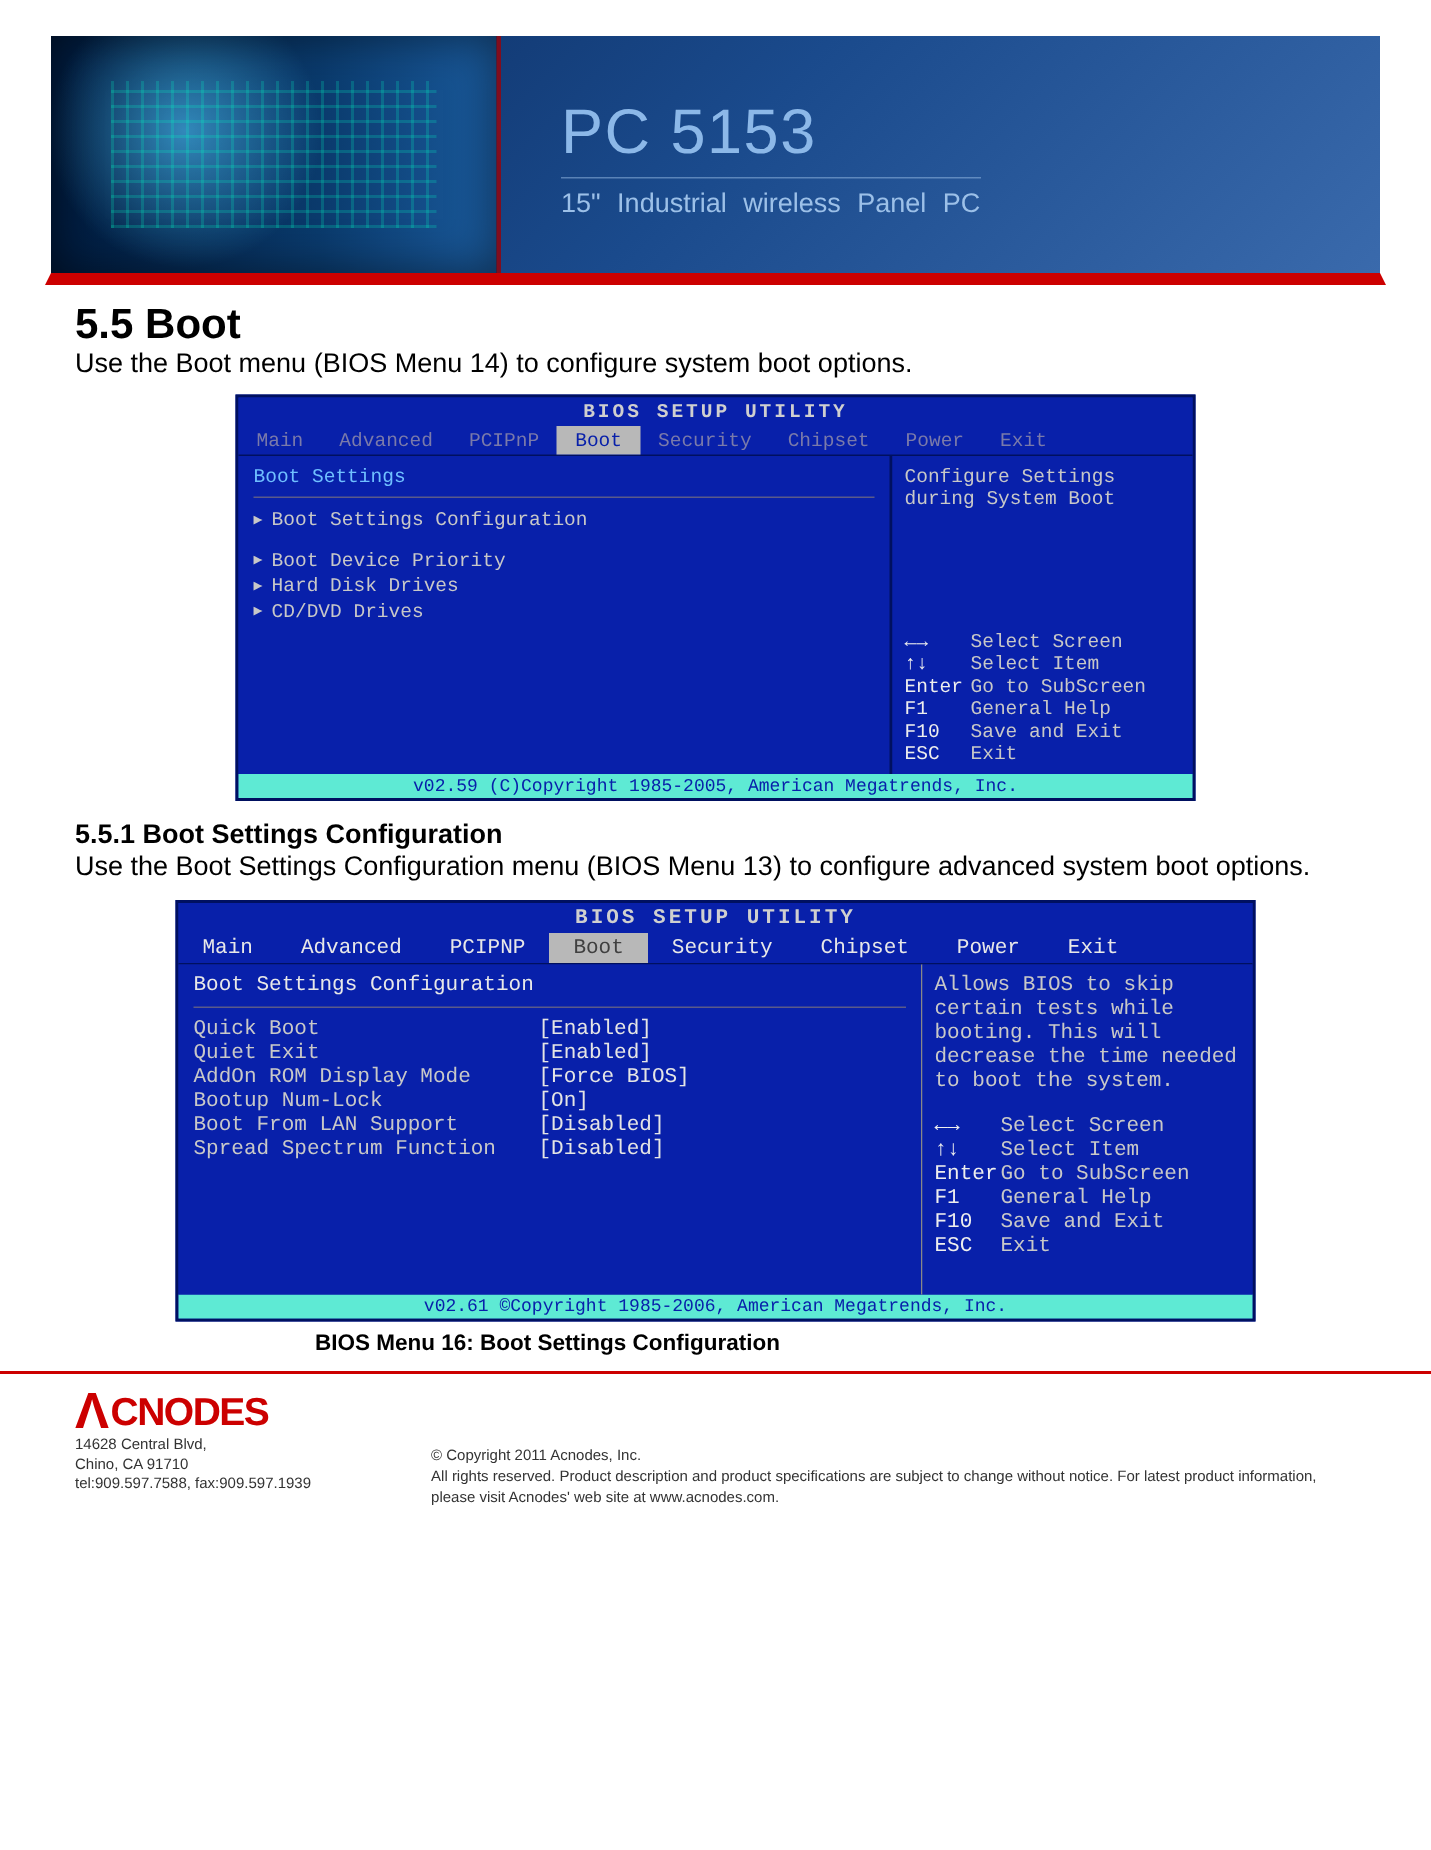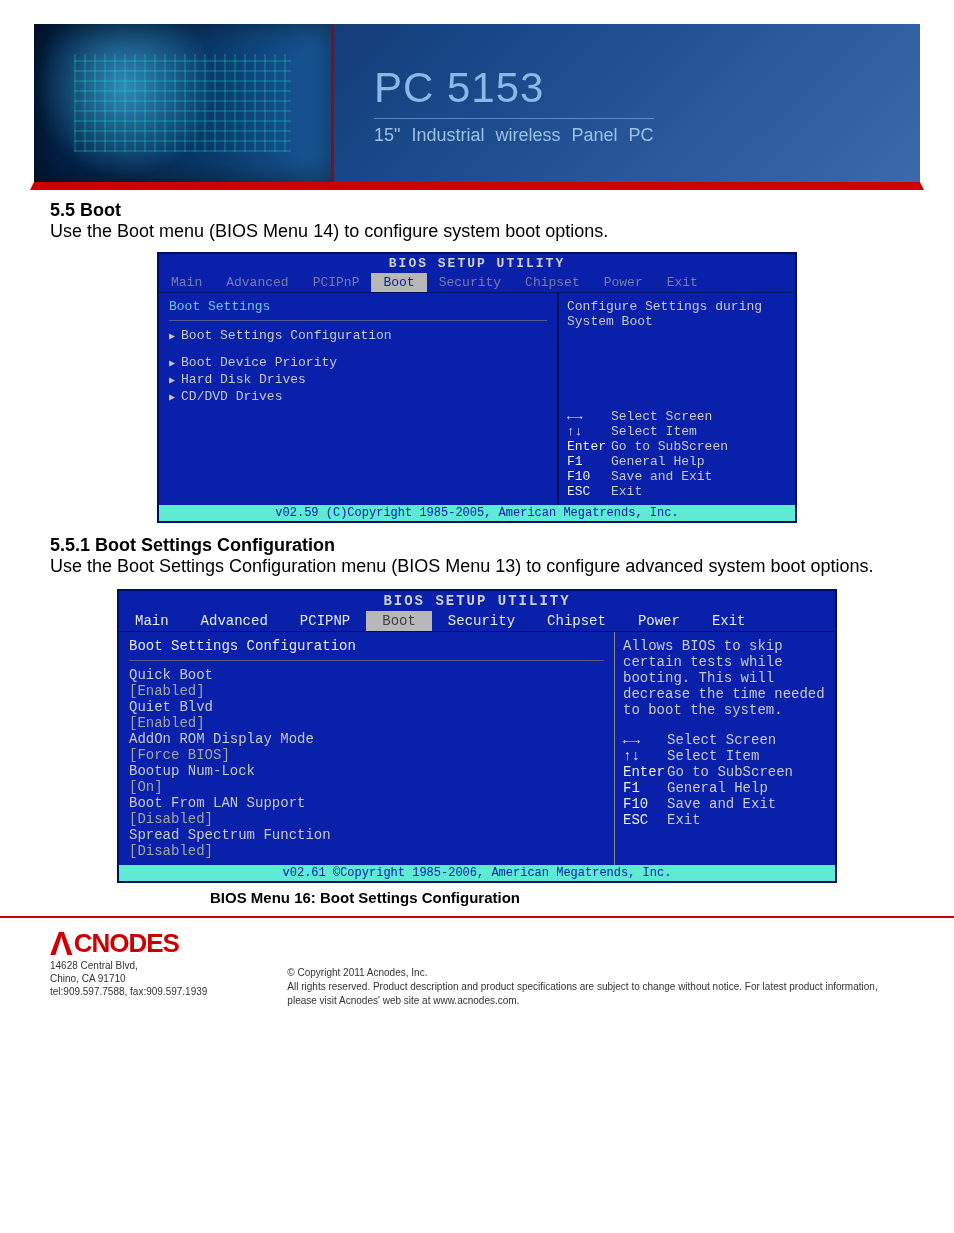--- a/index.html
+++ b/index.html
@@ -47,21 +47,21 @@
   .product-sub  {
     font-size: 18px;
     word-spacing: 6px;
     color: #9cc0e8;
     border-top: 1px solid rgba(156,192,232,.5);
     padding-top: 6px;
   }
 
   .content { padding: 10px 50px 0 50px; font-family: Arial, sans-serif; }
   h2.section {
-    font-size: 18px; font-weight: bold;
+    font-size: 28px; font-weight: bold;
   }
   p.body { font-size: 18px; margin-bottom: 10px; }
   h3.subsection { font-size: 18px; font-weight: bold; margin-top: 8px; }
 
   .bios {
     width: 640px;
     margin: 8px auto 12px auto;
     background: #0820aa;
     font-family: "Courier New", monospace;
     font-size: 13px;
@@ -91,21 +91,21 @@
   }
   .bios-body { display: flex; min-height: 200px; }
   .bios-left {
     flex: 1;
     background: #0820aa;
     padding: 6px 10px;
     color: #c8c8c8;
     border-right: 2px solid #001060;
   }
   .bios-right {
-    width: 236px;
+    width: 200px;
     background: #0820aa;
     padding: 6px 8px;
     color: #c8c8c8;
   }
   .bios-heading { color: #70c0ff; margin-bottom: 6px; }
   .bios-item { display:flex; align-items:center; gap:6px; padding:1px 0;}
   .tri { color:#c8c8c8; font-size:10px; }
   .bios-hr {
     border: none;
     border-top: 1px solid #5a5a8a;
@@ -130,23 +130,23 @@
     color: #d8d8d8;
     font-size: 14px;
     border: 2px solid #001060;
   }
   .bios2 .bios-tabs { background:#0820aa; }
   .bios2 .bios-tab { color:#e8e8e8; padding:2px 16px; }
   .bios2 .bios-tab.active { background:#b8b8b8; color:#404040; }
   .bios2 .bios-body { min-height: 220px; }
   .bios2 .bios-left { border-right:1px solid #888; }
   .bios2 .bios-right { width: 220px; }
-  .setting-row { display:flex;flex-direction:column; }
+  .setting-row { display:flex; }
   .setting-label { width: 230px; }
-  .setting-val { color:#a3a3a3; }
+  .setting-val { color:#e5e5e5; }
 
   .caption {
     font-weight: bold;
     font-family: Arial, sans-serif;
     font-size: 15px;
     margin: 2px 0 10px 160px;
   }
 
   .footer {
     border-top: 2px solid #c00;
@@ -257,21 +257,21 @@
     <div class="bios-body">
       <div class="bios-left">
         <div style="color:#e8e8e8;">Boot Settings Configuration</div>
         <hr class="bios-hr">
         <div id="bios2-settings">
             <div class="setting-row">
               <span class="setting-label">Quick Boot</span>
               <span class="setting-val">[Enabled]</span>
             </div>
             <div class="setting-row">
-              <span class="setting-label">Quiet Blvd</span>
+              <span class="setting-label">Quiet Exit</span>
               <span class="setting-val">[Enabled]</span>
             </div>
             <div class="setting-row">
               <span class="setting-label">AddOn ROM Display Mode</span>
               <span class="setting-val">[Force BIOS]</span>
             </div>
             <div class="setting-row">
               <span class="setting-label">Bootup Num-Lock</span>
               <span class="setting-val">[On]</span>
             </div>

